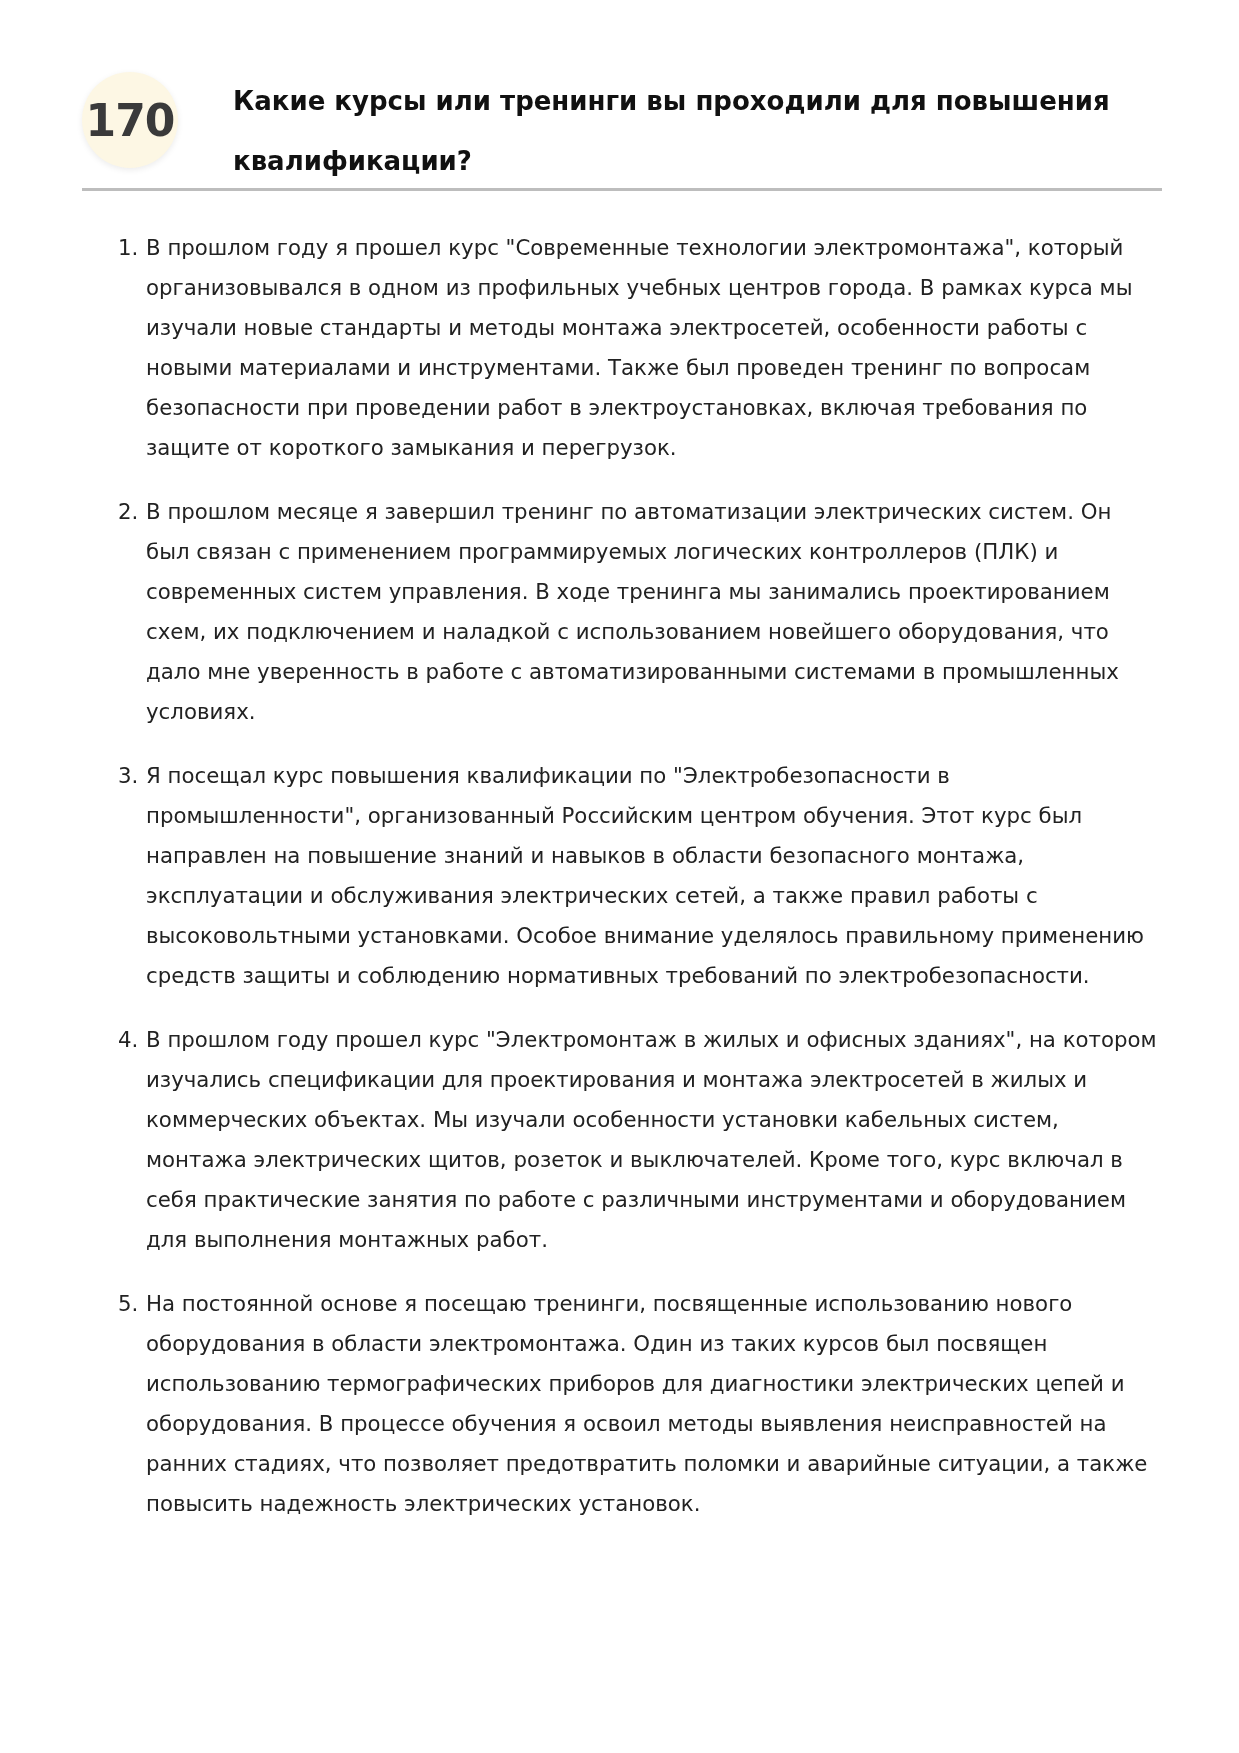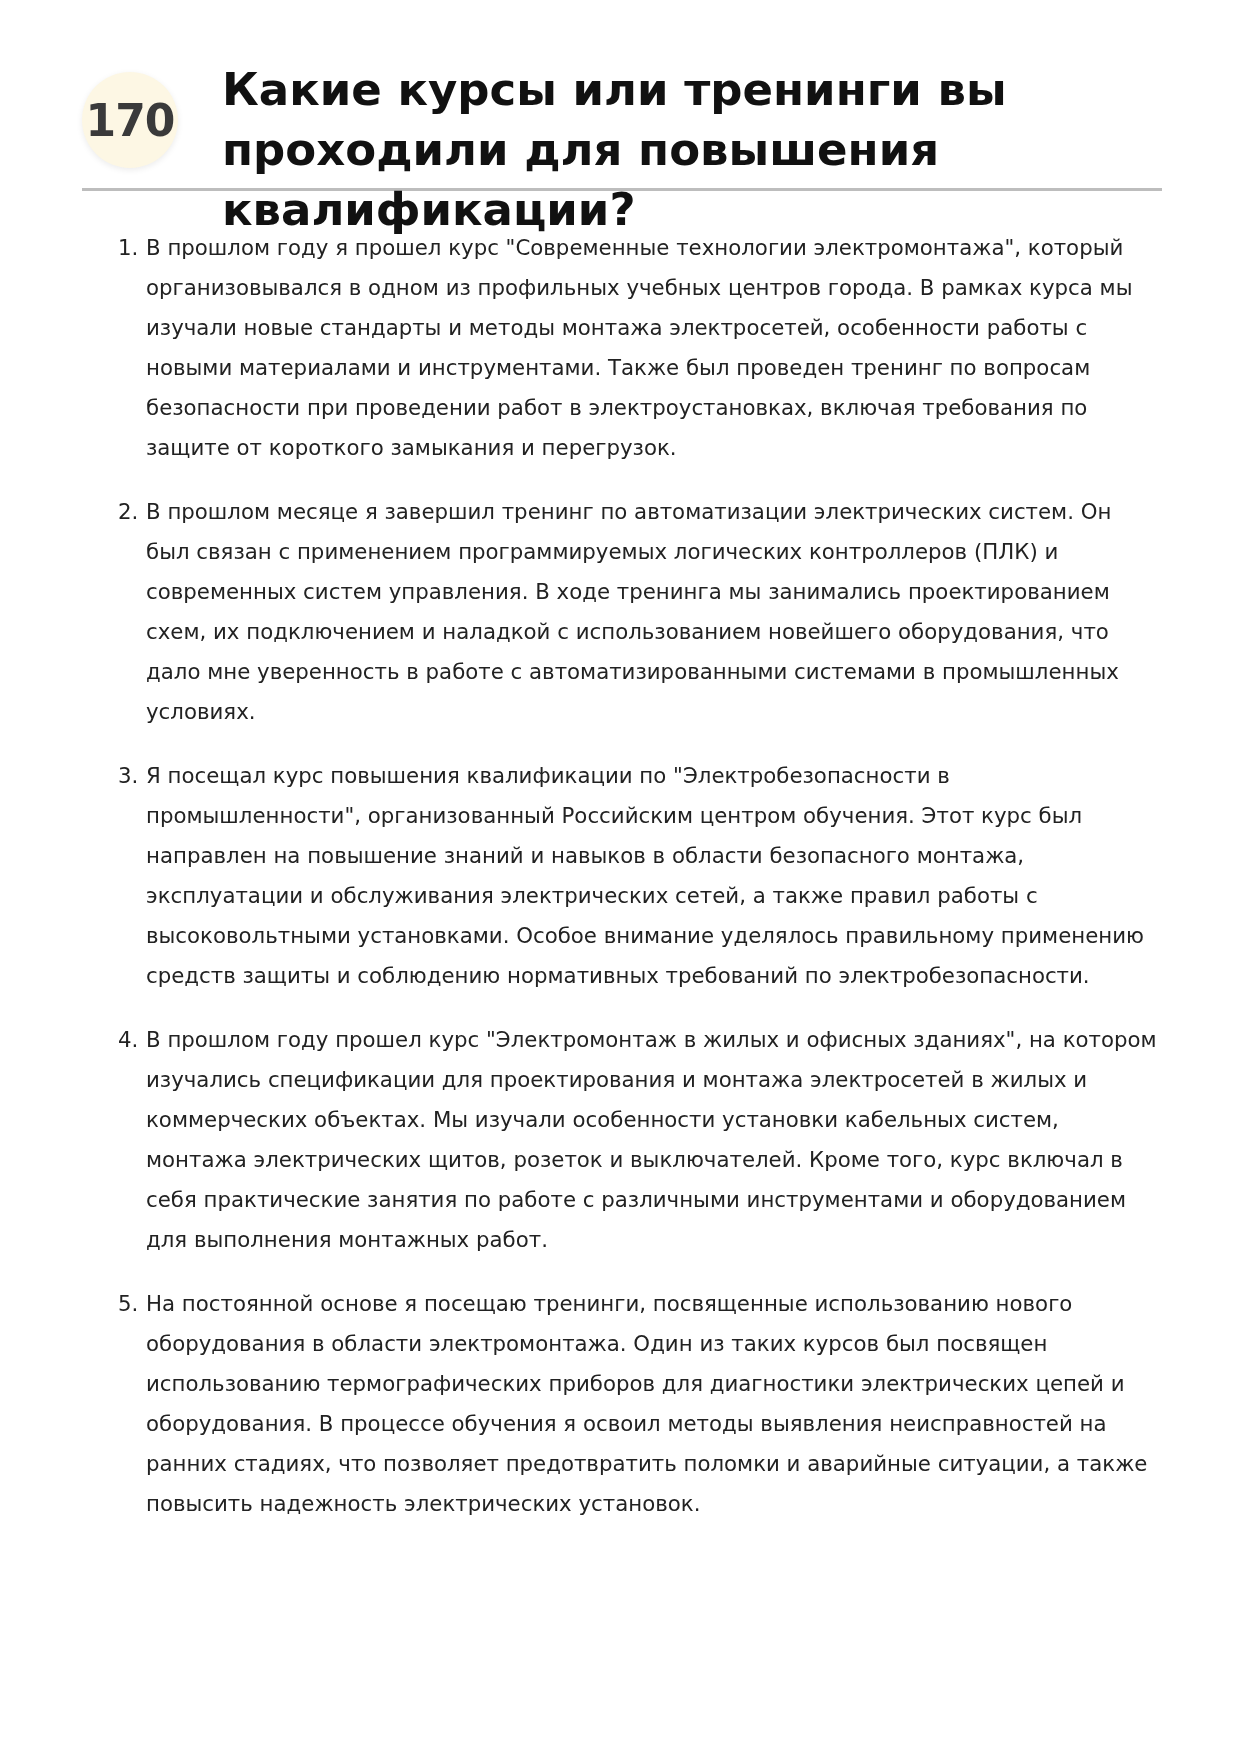--- a/index.html
+++ b/index.html
@@ -39,24 +39,24 @@
       font-size: 44px;
       color: #3a3a3a;
       letter-spacing: -1px;
     }
     .title {
       position: absolute;
       left: 140px;
       top: 0px;
       width: 930px;
       font-weight: bold;
-      font-size: 45px;
+      font-size: 26px;
       line-height: 60px;
       color: #111111;
-      margin: 0;
+      margin: 11px;
     }
     .answers {
       position: absolute;
       left: 110px;
       top: 228px;
       width: 1050px;
       margin: 0;
       padding: 0;
       list-style: none;
     }

